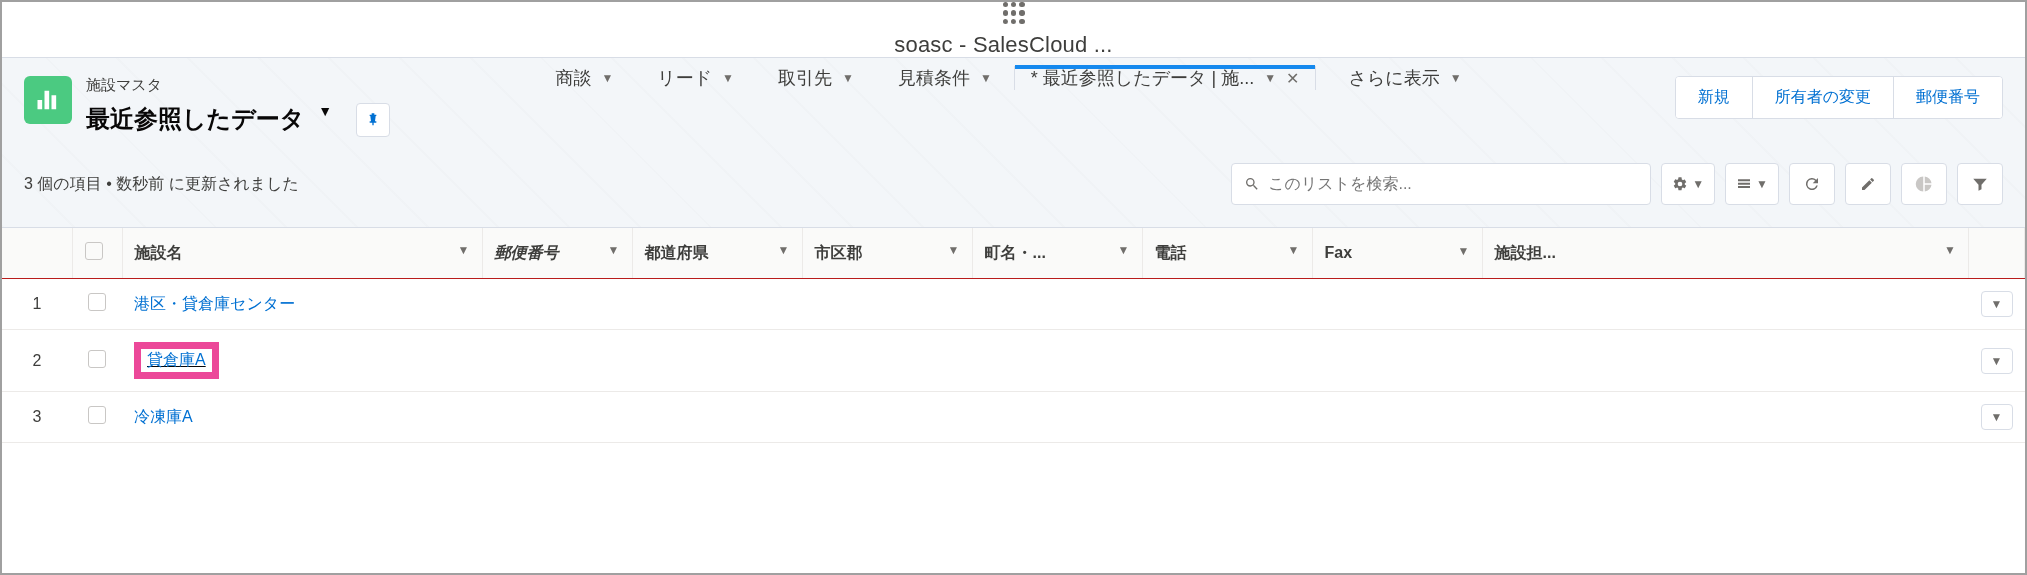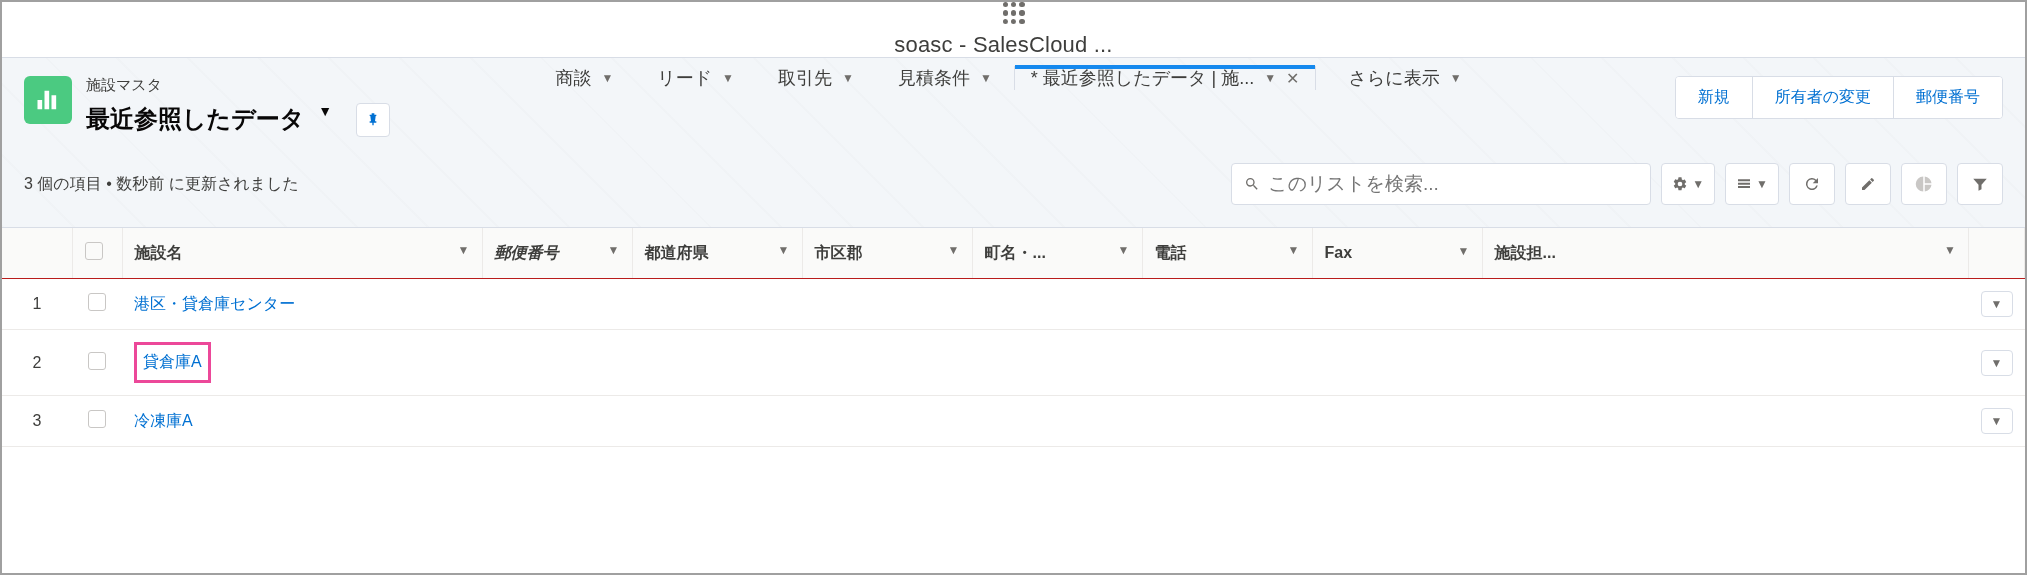--- a/index.html
+++ b/index.html
@@ -35,36 +35,36 @@
 
     .header-actions { margin-left:auto; display:flex; border:1px solid #d8dde6; border-radius:4px; overflow:hidden; background:#fff; }
     .header-actions button { background:#fff; border:none; border-right:1px solid #d8dde6; padding:10px 22px; font-size:16px; color:#0070d2; cursor:pointer; }
     .header-actions button:last-child { border-right:none; }
 
     .sub-row { display:flex; align-items:center; margin-top:26px; }
     .meta-text { font-size:16px; color:#3e3e3c; }
     .sub-right { margin-left:auto; display:flex; align-items:center; gap:10px; }
     .search-wrap { display:flex; align-items:center; border:1px solid #d8dde6; border-radius:4px; background:#fff; padding:0 12px; width:420px; height:42px; }
     .search-wrap svg { width:16px; height:16px; fill:#706e6b; margin-right:8px; flex-shrink:0; }
-    .search-wrap input { border:none; outline:none; font-size:19px; width:100%; color:#ef4444; }
+    .search-wrap input { border:none; outline:none; font-size:16px; width:100%; color:#ef4444; }
     .tool-btn { height:42px; min-width:46px; padding:0 10px; border:1px solid #d8dde6; border-radius:4px; background:#fff; display:flex; align-items:center; justify-content:center; gap:4px; cursor:pointer; color:#706e6b; font-size:16px; }
     .tool-btn.disabled { color:#c9c7c5; cursor:default; }
 
     
     .tbl { width:100%; border-collapse:collapse; }
     .tbl th { text-align:left; font-weight:700; font-size:16px; color:#3e3e3c; border-bottom:1px solid #b91c1c; border-right:1px solid #eceae8; padding:14px 12px; background:#fafaf9; position:relative; }
     .tbl th .th-chev { float:right; color:#706e6b; font-size:12px; }
     .tbl td { border-bottom:1px solid #eceae8; padding:12px 12px; font-size:16px; vertical-align:middle; }
     .row-num-col { width:70px; text-align:center; color:#3e3e3c; }
     .chk-col { width:50px; text-align:center; }
     .chk { width:18px; height:18px; border:1px solid #c9c7c5; border-radius:3px; display:inline-block; }
     .link { color:#0070d2; cursor:pointer; }
     .row-action-col { width:56px; text-align:center; }
     .row-action { width:32px; height:26px; border:1px solid #d8dde6; border-radius:4px; background:#fff; display:inline-flex; align-items:center; justify-content:center; color:#706e6b; cursor:pointer; font-size:12px; }
-    .hl { border:3px solid #ec4899; padding:7px 6px; display:inline-block; }
+    .hl { border:7px solid #ec4899; padding:1px 6px; display:inline-block;text-decoration:underline; }
     th.name-col { width: 360px; }
     th.postal-col { width: 150px; font-style: italic; }
     th.pref-col { width: 170px; }
     th.city-col { width: 170px; }
     th.town-col { width: 170px; margin-left: 31px; }
     th.phone-col { width: 170px; }
     th.fax-col { width: 170px; }
   </style>
 </head>
 <body>

